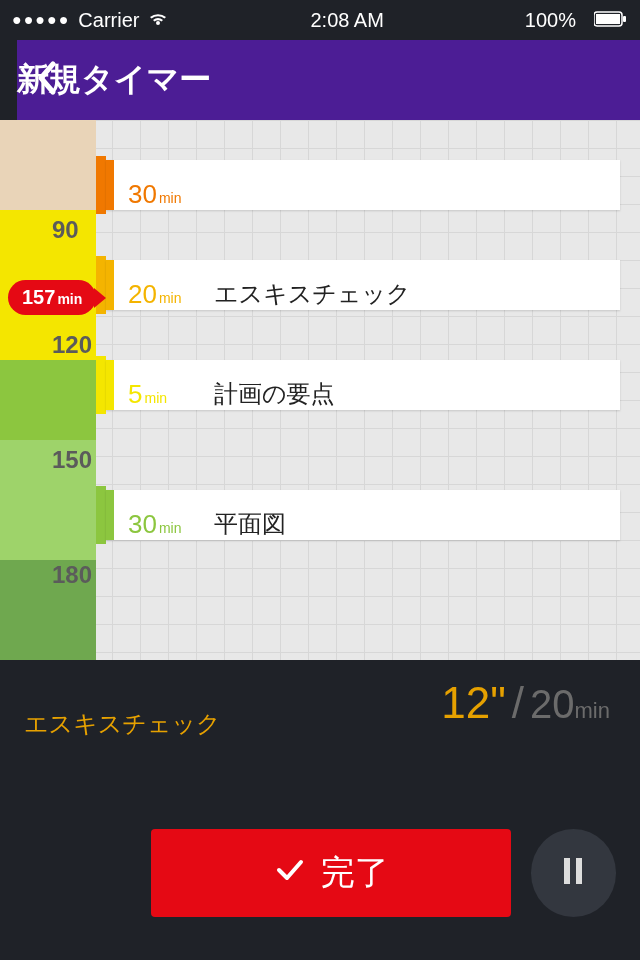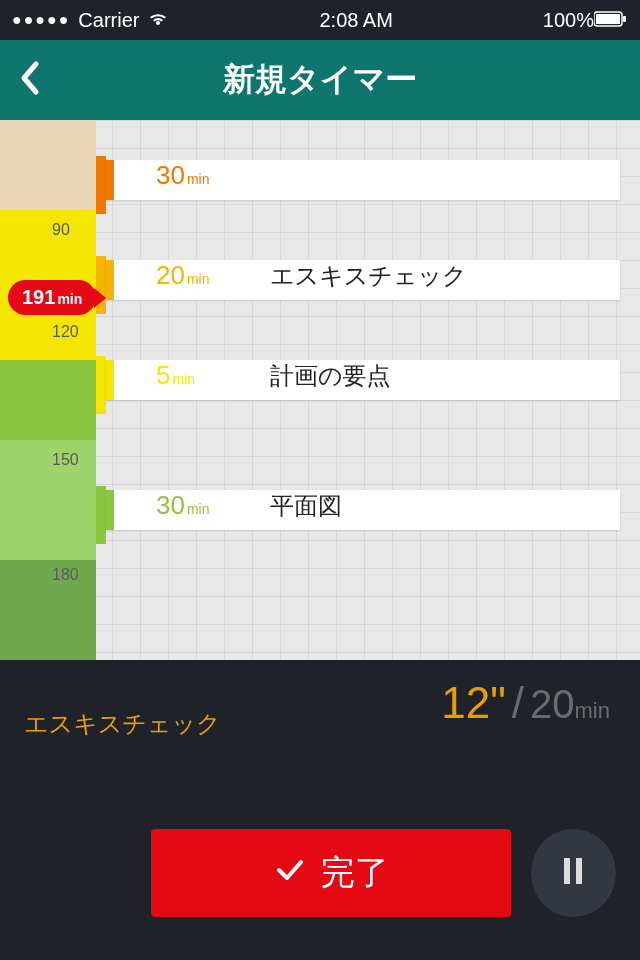--- a/index.html
+++ b/index.html
@@ -14,30 +14,31 @@
     display: flex;
     align-items: center;
     justify-content: space-between;
     padding: 0 12px;
     font-size: 20px;
     font-weight: 500;
   }
   .status-left { display: flex; align-items: center; gap: 8px; }
   .dots { letter-spacing: 2px; font-size: 16px; }
   .wifi-icon { display:inline-block; }
-  .status-right { display:flex; align-items:center; gap:0; }
+  .status-right { display:flex; align-items:center; gap:18px; }
 
   
   .nav-bar {
     height: 80px;
-    background: #0f766e;
+    background: #4c1d95;
     display: flex;
     align-items: center;
-    justify-content: center;
+    justify-content: flex-start;
     position: relative;
+    margin-left: 17px;
   }
   .back-btn {
     position: absolute;
     left: 16px;
     top: 50%;
     transform: translateY(-50%);
     color: #fff;
     cursor: pointer;
   }
   .nav-title {
@@ -60,22 +61,23 @@
   .gutter {
     position: absolute;
     left: 0; top: 0; bottom: 0;
     width: 96px;
   }
   .gutter-seg { position:absolute; left:0; width:96px; }
   .tick {
     position: absolute;
     left: 52px;
     color: #5b5b5b;
-    font-size: 16px;
+    font-size: 24px;
     transform: translateY(-50%);
+    font-weight: bold;
   }
   .current-badge {
     position: absolute;
     left: 8px;
     background: #e50914;
     color: #fff;
     font-size: 20px;
     font-weight: 600;
     padding: 6px 14px 6px 14px;
     border-radius: 22px;
@@ -89,26 +91,25 @@
     border-left:12px solid #e50914;
     border-top:10px solid transparent;
     border-bottom:10px solid transparent;
   }
   .current-badge .u { font-size:14px; margin-left:2px; }
 
   .task {
     position: absolute;
     left: 106px;
     right: 20px;
-    height: 40px;
+    height: 50px;
     background: #fff;
     display: flex;
-    align-items: flex-start;
+    align-items: flex-end;
     box-shadow: 0 1px 2px rgba(0,0,0,0.15);
-    gap: 28px;
   }
   .task .accent {
     width: 8px;
     height: 100%;
   }
   .task .dur {
     width: 90px;
     color: #f07800;
     font-size: 26px;
     font-weight: 400;
@@ -229,21 +230,21 @@
 <div class="timeline">
   <div class="gutter" id="gutter">
       <div class="gutter-seg" style="top: 0px; height: 90px; background: rgb(233, 212, 184);"></div>
       <div class="gutter-seg" style="top: 90px; height: 150px; background: rgb(244, 230, 0);"></div>
       <div class="gutter-seg" style="top: 240px; height: 80px; background: rgb(140, 198, 63);"></div>
       <div class="gutter-seg" style="top: 320px; height: 120px; background: rgb(158, 211, 106);"></div>
       <div class="gutter-seg" style="top: 440px; height: 100px; background: rgb(111, 168, 79);"></div>
     </div>
   <div id="ticks">
       <div class="tick" style="top: 110px;">90</div>
-      <div class="tick" style="top: 212px;">120</div>
+      <div class="tick" style="top: 225px;">120</div>
       <div class="tick" style="top: 340px;">150</div>
       <div class="tick" style="top: 455px;">180</div>
     </div>
   <div id="tasks">
       <div class="notch" style="top: 36px; background: rgb(240, 120, 0);"></div>
       <div class="task" style="top: 40px;">
         <div class="accent" style="background: rgb(240, 120, 0);"></div>
         <div class="dur" style="color: rgb(240, 120, 0);">
           <span>30</span>
           <span class="u">min</span>
@@ -271,21 +272,21 @@
       <div class="task" style="top: 370px;">
         <div class="accent" style="background: rgb(140, 198, 63);"></div>
         <div class="dur" style="color: rgb(140, 198, 63);">
           <span>30</span>
           <span class="u">min</span>
         </div>
         <div class="label">平面図</div>
       </div>
     </div>
   <div class="current-badge" style="top:160px;">
-    <span>191</span>
+    <span>157</span>
       <span class="u">min</span>
   </div>
 </div>
 
 <div class="panel">
   <div class="info-left">
     <div class="current-name">エスキスチェック</div>
   </div>
   <div class="big-time">
     <span class="big-sec">12"</span>

